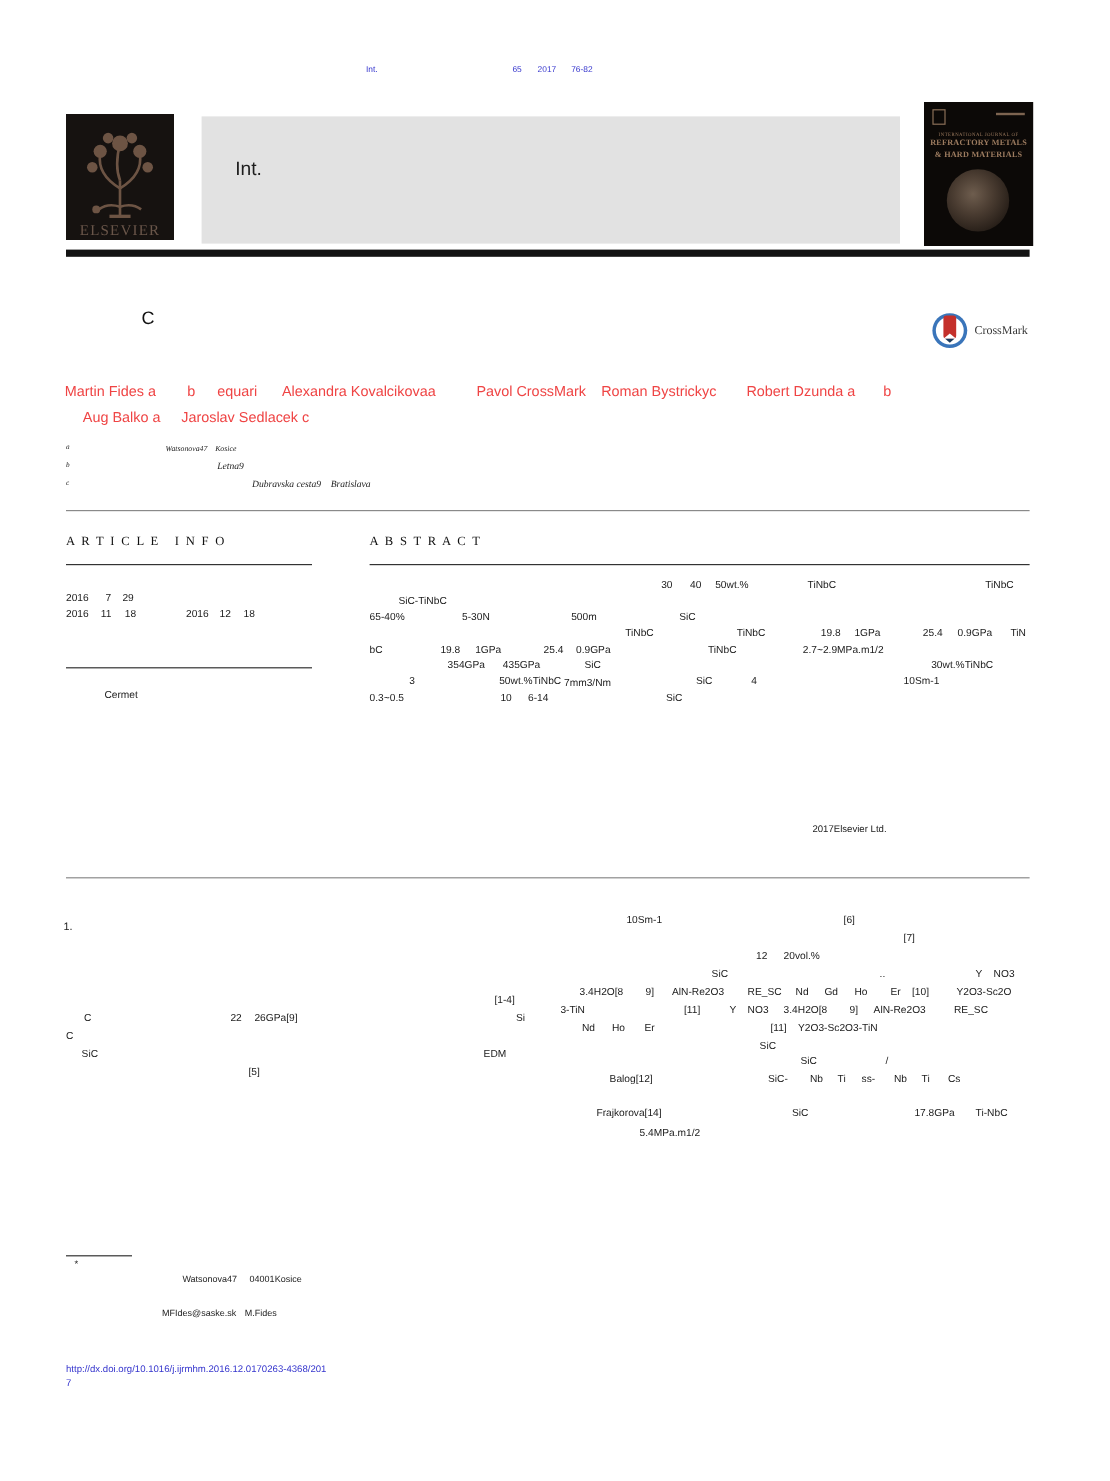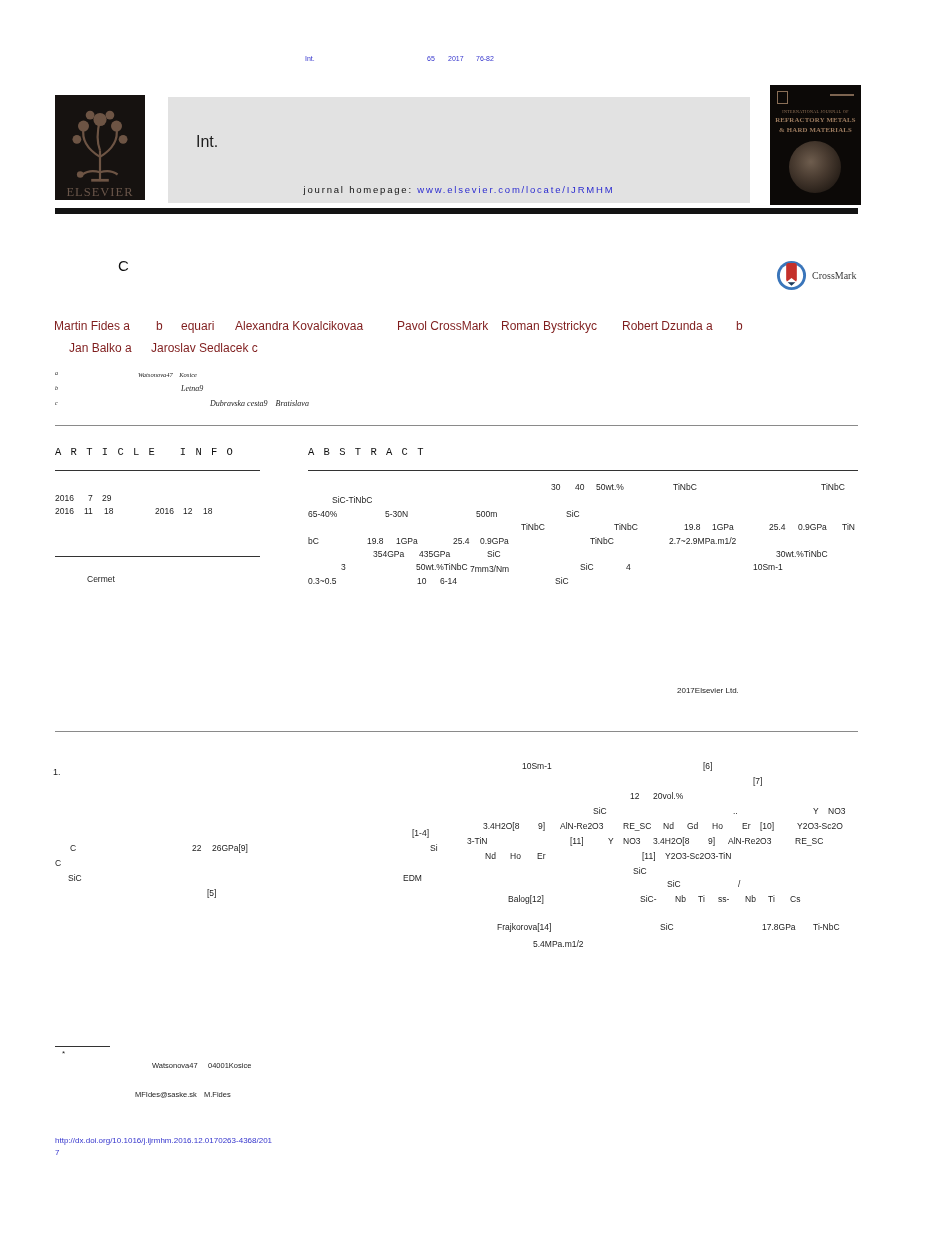--- a/index.html
+++ b/index.html
@@ -3,23 +3,23 @@
 <meta charset="utf-8">
 <style>
   html,body{margin:0;padding:0;background:#fff;}
   .page{position:relative;width:925px;height:1234px;background:#ffffff;
         font-family:"Liberation Sans",sans-serif;overflow:hidden;}
   .f{position:absolute;font-size:8.5px;color:#1b1b1b;white-space:pre;line-height:1.1;}
   a.f{text-decoration:none;cursor:pointer;}
   .blue{color:#3535cd;}
   .rule{position:absolute;height:1px;background:#8a8a8a;}
   .rule-dark{position:absolute;height:1px;background:#333;}
-  .serifhead{position:absolute;font-family:Liberation Mono, monospace;font-size:10.5px;
+  .serifhead{position:absolute;font-family:Liberation Serif, serif;font-size:10.5px;
              letter-spacing:1.5px;color:#111;white-space:pre;line-height:1;}
-  .auth{font-size:12px;color:#7f1d1d;}
+  .auth{font-size:12px;color:#ef4444;}
   .affil{font-family:"Liberation Serif",serif;font-style:italic;color:#222;}
   
   .elsbox{position:absolute;left:55px;top:95px;width:90px;height:105px;background:#161210;
           display:flex;flex-direction:column;align-items:center;justify-content:flex-end;}
   .elsword{font-family:"Liberation Serif",serif;font-size:12.5px;color:#6a564a;
            letter-spacing:1px;line-height:1;margin-bottom:2px;}
   .graybox{position:absolute;left:168px;top:97px;width:582px;height:106px;background:#e2e2e2;}
   .jtitle{position:absolute;left:28px;top:36px;font-size:16px;color:#1d1d1d;}
   .homepage{position:absolute;left:0;right:0;bottom:8px;text-align:center;font-size:9.5px;
             letter-spacing:1.8px;color:#111;white-space:pre;}
@@ -71,21 +71,20 @@
         <circle cx="39" cy="6" r="4"></circle>
         <circle cx="12" cy="60" r="3"></circle>
         <rect x="22" y="64" width="16" height="2.5"></rect>
       </g>
     </svg>
     <div class="elsword">ELSEVIER</div>
   </div>
 
   <div class="graybox">
     <div class="jtitle">Int.</div>
-    <div class="homepage"><span>journal homepage: </span><a>www.elsevier.com/locate/IJRMHM</a></div>
   </div>
 
   <div class="cover">
     <div class="mark"></div>
     <div class="tr"></div>
     <div class="series">INTERNATIONAL JOURNAL OF</div>
     <div class="t1">REFRACTORY METALS</div>
     <div class="t2">&amp; HARD MATERIALS</div>
     <div class="img"></div>
   </div>
@@ -105,21 +104,21 @@
   </div>
 
   <span class="f auth" style="left:54px;top:320px">Martin Fides a</span>
   <span class="f auth" style="left:156px;top:320px">b</span>
   <span class="f auth" style="left:181px;top:320px">equari</span>
   <span class="f auth" style="left:235px;top:320px">Alexandra Kovalcikovaa</span>
   <span class="f auth" style="left:397px;top:320px">Pavol CrossMark</span>
   <span class="f auth" style="left:501px;top:320px">Roman Bystrickyc</span>
   <span class="f auth" style="left:622px;top:320px">Robert Dzunda a</span>
   <span class="f auth" style="left:736px;top:320px">b</span>
-  <span class="f auth" style="left:69px;top:342px">Jan Balko a</span>
+  <span class="f auth" style="left:69px;top:342px">Aug Balko a</span>
   <span class="f auth" style="left:151px;top:342px">Jaroslav Sedlacek c</span>
 
   <span class="f affil" style="left:55px;top:370px;font-size:6px">a</span>
   <span class="f affil" style="left:138px;top:371px;font-size:6.5px">Watsonova47    Kosice</span>
   <span class="f affil" style="left:55px;top:385px;font-size:6px">b</span>
   <span class="f affil" style="left:181px;top:385px;font-size:8px">Letna9</span>
   <span class="f affil" style="left:55px;top:400px;font-size:6px">c</span>
   <span class="f affil" style="left:210px;top:400px;font-size:8px">Dubravska cesta9    Bratislava</span>
 
   <div class="rule" style="left:55px;top:425px;width:803px"></div>

